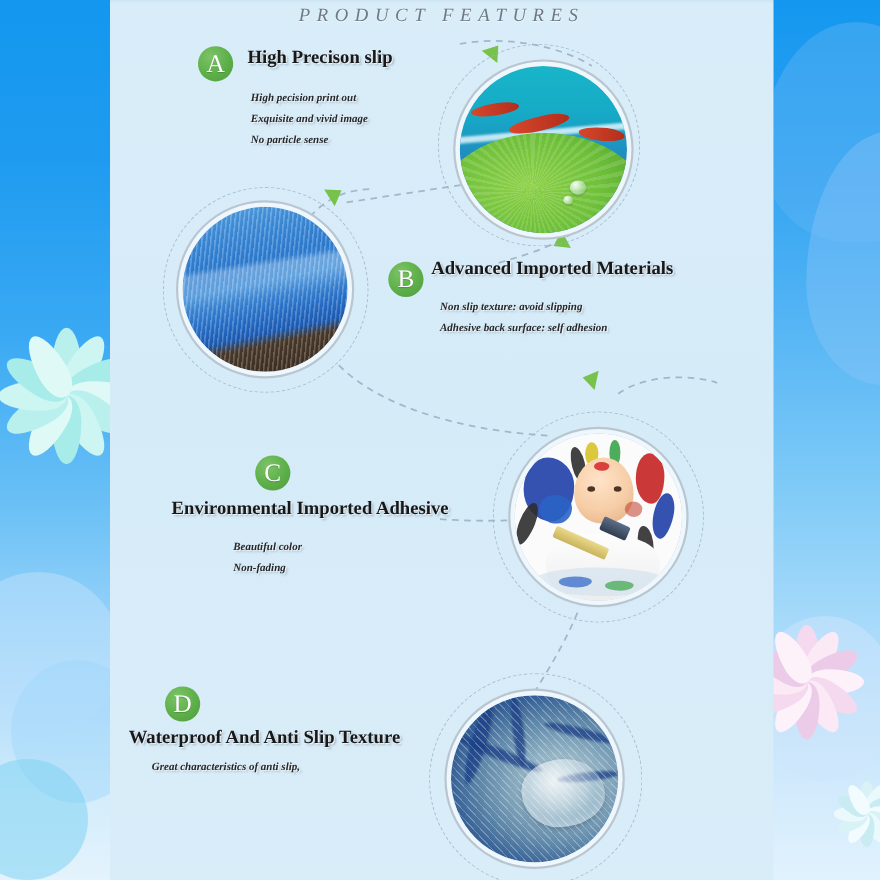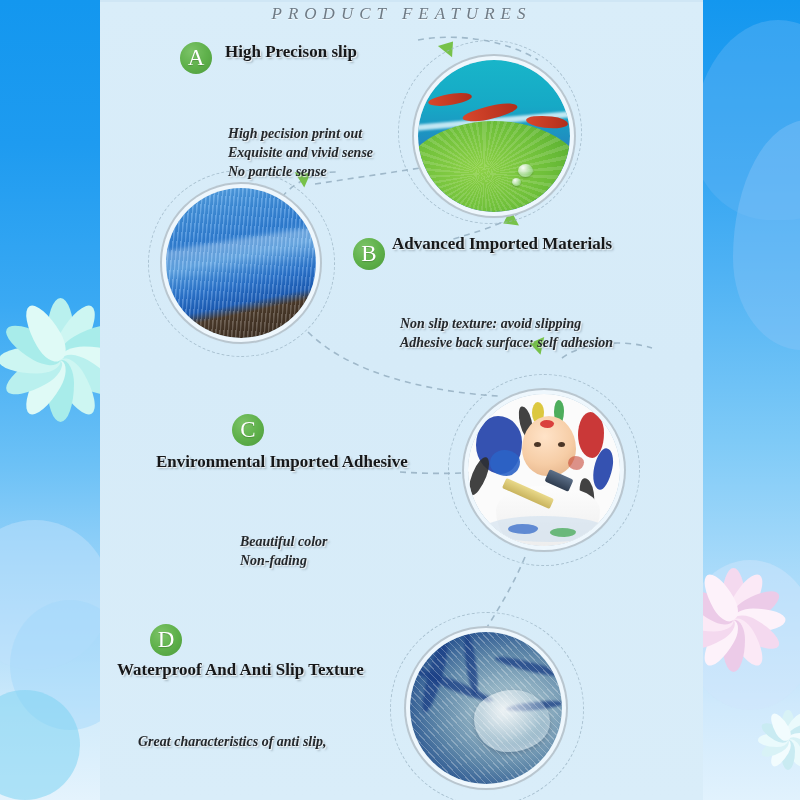--- a/index.html
+++ b/index.html
@@ -88,22 +88,22 @@
   .badge{position:absolute;width:32px;height:32px;border-radius:50%;
     background:radial-gradient(circle at 36% 30%,#7cc368 0%,#5fb14b 50%,#4d9b3c 100%);
     color:#fff;font-family:"Liberation Serif",serif;font-size:23px;line-height:32px;
     text-align:center;font-weight:400;text-shadow:0 1px 1px rgba(0,0,0,.2);}
 
   
   .heading{position:absolute;font-family:"Liberation Serif",serif;font-weight:700;
     font-size:17px;color:#16181a;white-space:nowrap;
     text-shadow:1px 1px 1px rgba(255,255,255,.85),2px 2px 2px rgba(90,110,125,.45);}
   .bullets{position:absolute;font-family:"Liberation Serif",serif;font-style:italic;
-    font-weight:700;font-size:14px;line-height:19px;color:#24282c;white-space:nowrap;
-    text-shadow:1px 1px 1px rgba(255,255,255,.85),2px 2px 2px rgba(90,110,125,.40);margin-top:44px;}
+    font-weight:700;font-size:10px;line-height:19px;color:#24282c;white-space:nowrap;
+    text-shadow:1px 1px 1px rgba(255,255,255,.85),2px 2px 2px rgba(90,110,125,.40);}
 
   
   .conn{position:absolute;pointer-events:none;}
   .arrow{position:absolute;width:0;height:0;border-style:solid;}
 </style>
 </head>
 <body>
 
 <div id="stage">
 
@@ -247,34 +247,34 @@
         <div class="vein" style="left:96px;top:70px;width:58px;height:8px;transform:rotate(-6deg);"></div>
         <div class="bigdrop" style="left:64px;top:58px;width:76px;height:62px;"></div>
         <div class="hatch"></div>
       </div>
     </div>
 
     <div class="badge" style="left:80px;top:40px;">A</div>
     <div class="heading" style="left:125px;top:40px;">High Precison slip</div>
     <div class="bullets" style="left:128px;top:78px;">
       <div>High pecision print out</div>
-      <div>Exquisite and vivid sense</div>
+      <div>Exquisite and vivid image</div>
       <div>No particle sense</div>
     </div>
 
     <div class="badge" style="left:253px;top:236px;">B</div>
     <div class="heading" style="left:292px;top:232px;">Advanced Imported Materials</div>
     <div class="bullets" style="left:300px;top:268px;">
       <div>Non slip texture: avoid slipping</div>
       <div>Adhesive back surface: self adhesion</div>
     </div>
 
     <div class="badge" style="left:132px;top:412px;">C</div>
     <div class="heading" style="left:56px;top:450px;">Environmental Imported Adhesive</div>
-    <div class="bullets" style="left:140px;top:486px;">
+    <div class="bullets" style="left:112px;top:486px;">
       <div>Beautiful color</div>
       <div>Non-fading</div>
     </div>
 
     <div class="badge" style="left:50px;top:622px;">D</div>
     <div class="heading" style="left:17px;top:658px;">Waterproof And Anti Slip Texture</div>
     <div class="bullets" style="left:38px;top:686px;">
       <div>Great characteristics of anti slip,</div>
     </div>
 

